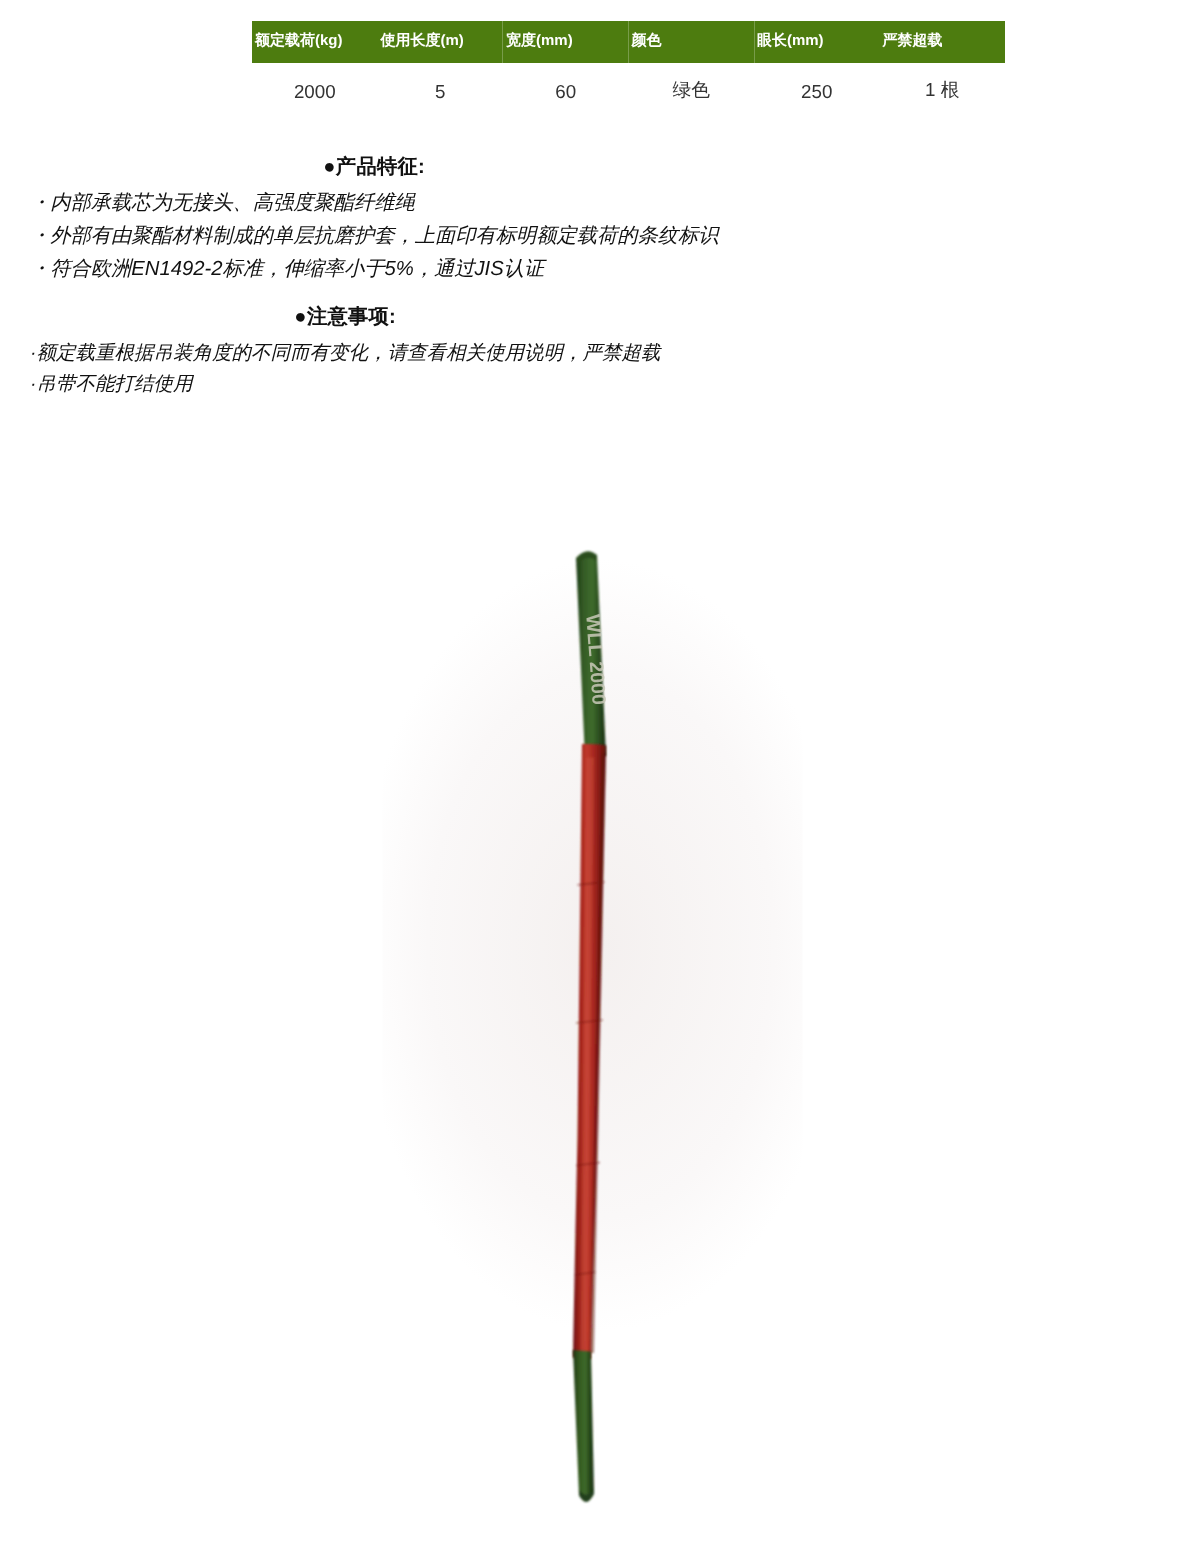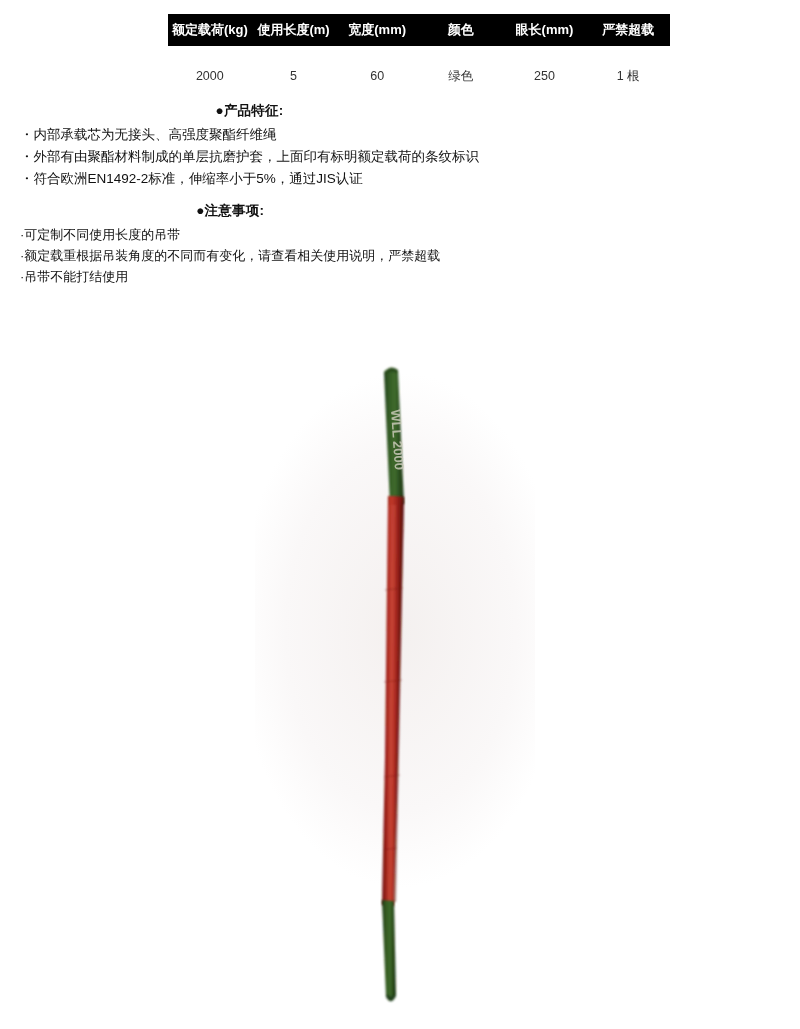--- a/index.html
+++ b/index.html
@@ -25,35 +25,35 @@
     left: 168px;
     top: 14px;
     width: 502px;
   }
   table.spec {
     border-collapse: collapse;
     width: 502px;
     table-layout: fixed;
   }
   table.spec thead th {
-    background: #000000;
+    background: #4d7c0f;
     color: #ffffff;
-    font-size: 13px;
+    font-size: 10px;
     font-weight: bold;
-    text-align: center;
+    text-align: left;
     padding: 8px 2px;
     line-height: 1.2;
     border: none;
   }
   table.spec tbody td {
     background: #ffffff;
     color: #333333;
     font-size: 12.5px;
     text-align: center;
-    padding: 22px 2px 10px 2px;
+    padding: 10px 2px 10px 2px;
     border: none;
   }
 
   
   .text-block {
     position: absolute;
     left: 20px;
     font-size: 13.5px;
     line-height: 1.62;
     color: #111111;
@@ -63,20 +63,21 @@
   .heading {
     font-weight: bold;
     font-size: 13.5px;
     margin: 0 0 2px 0;
     letter-spacing: 0.2px;
     text-align: center;
   }
   .line {
     margin: 0;
     white-space: nowrap;
+    font-style: italic;
   }
   .block-notes .line { font-size: 13px; }
 
   
   .photo {
     position: absolute;
     left: 255px;
     top: 290px;
     width: 280px;
     height: 739px;
@@ -121,21 +122,20 @@
 
   <div class="text-block block-features">
     <p class="heading">●产品特征:</p>
     <p class="line">・内部承载芯为无接头、高强度聚酯纤维绳</p>
     <p class="line">・外部有由聚酯材料制成的单层抗磨护套，上面印有标明额定载荷的条纹标识</p>
     <p class="line">・符合欧洲EN1492-2标准，伸缩率小于5%，通过JIS认证</p>
   </div>
 
   <div class="text-block block-notes">
     <p class="heading">●注意事项:</p>
-    <p class="line">·可定制不同使用长度的吊带</p>
     <p class="line">·额定载重根据吊装角度的不同而有变化，请查看相关使用说明，严禁超载</p>
     <p class="line">·吊带不能打结使用</p>
   </div>
 
   <div class="photo">
     <svg class="sling" viewBox="0 0 280 739" xmlns="http://www.w3.org/2000/svg">
       <defs>
         <linearGradient id="redBody" x1="0" y1="0" x2="1" y2="0">
           <stop offset="0%" stop-color="#6d1410"></stop>
           <stop offset="18%" stop-color="#9c2119"></stop>

